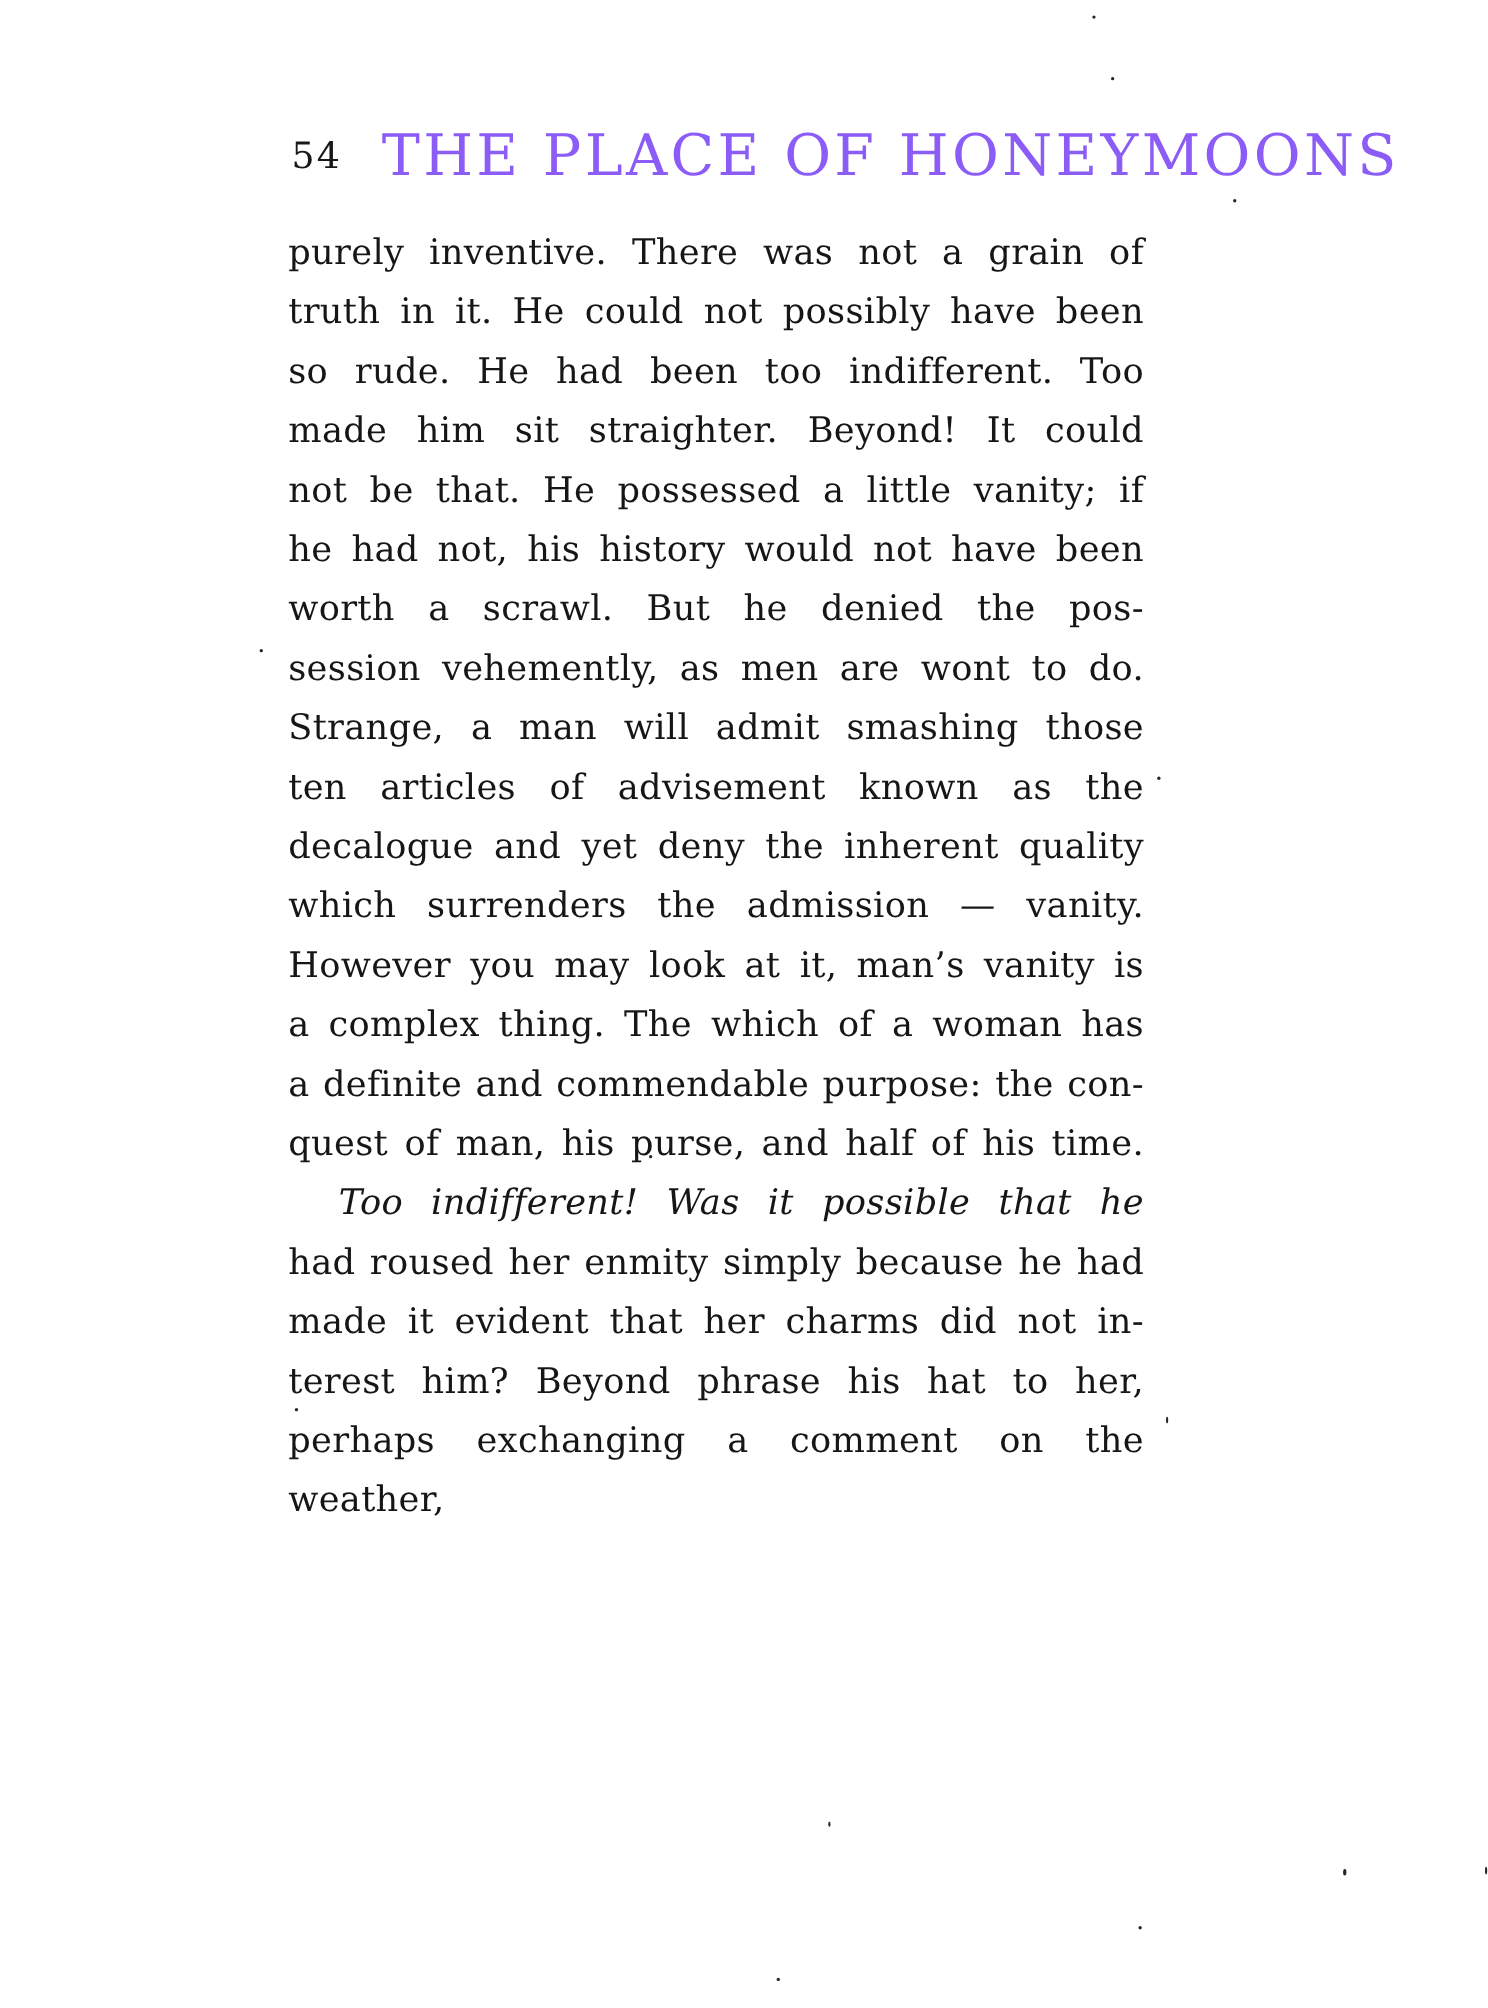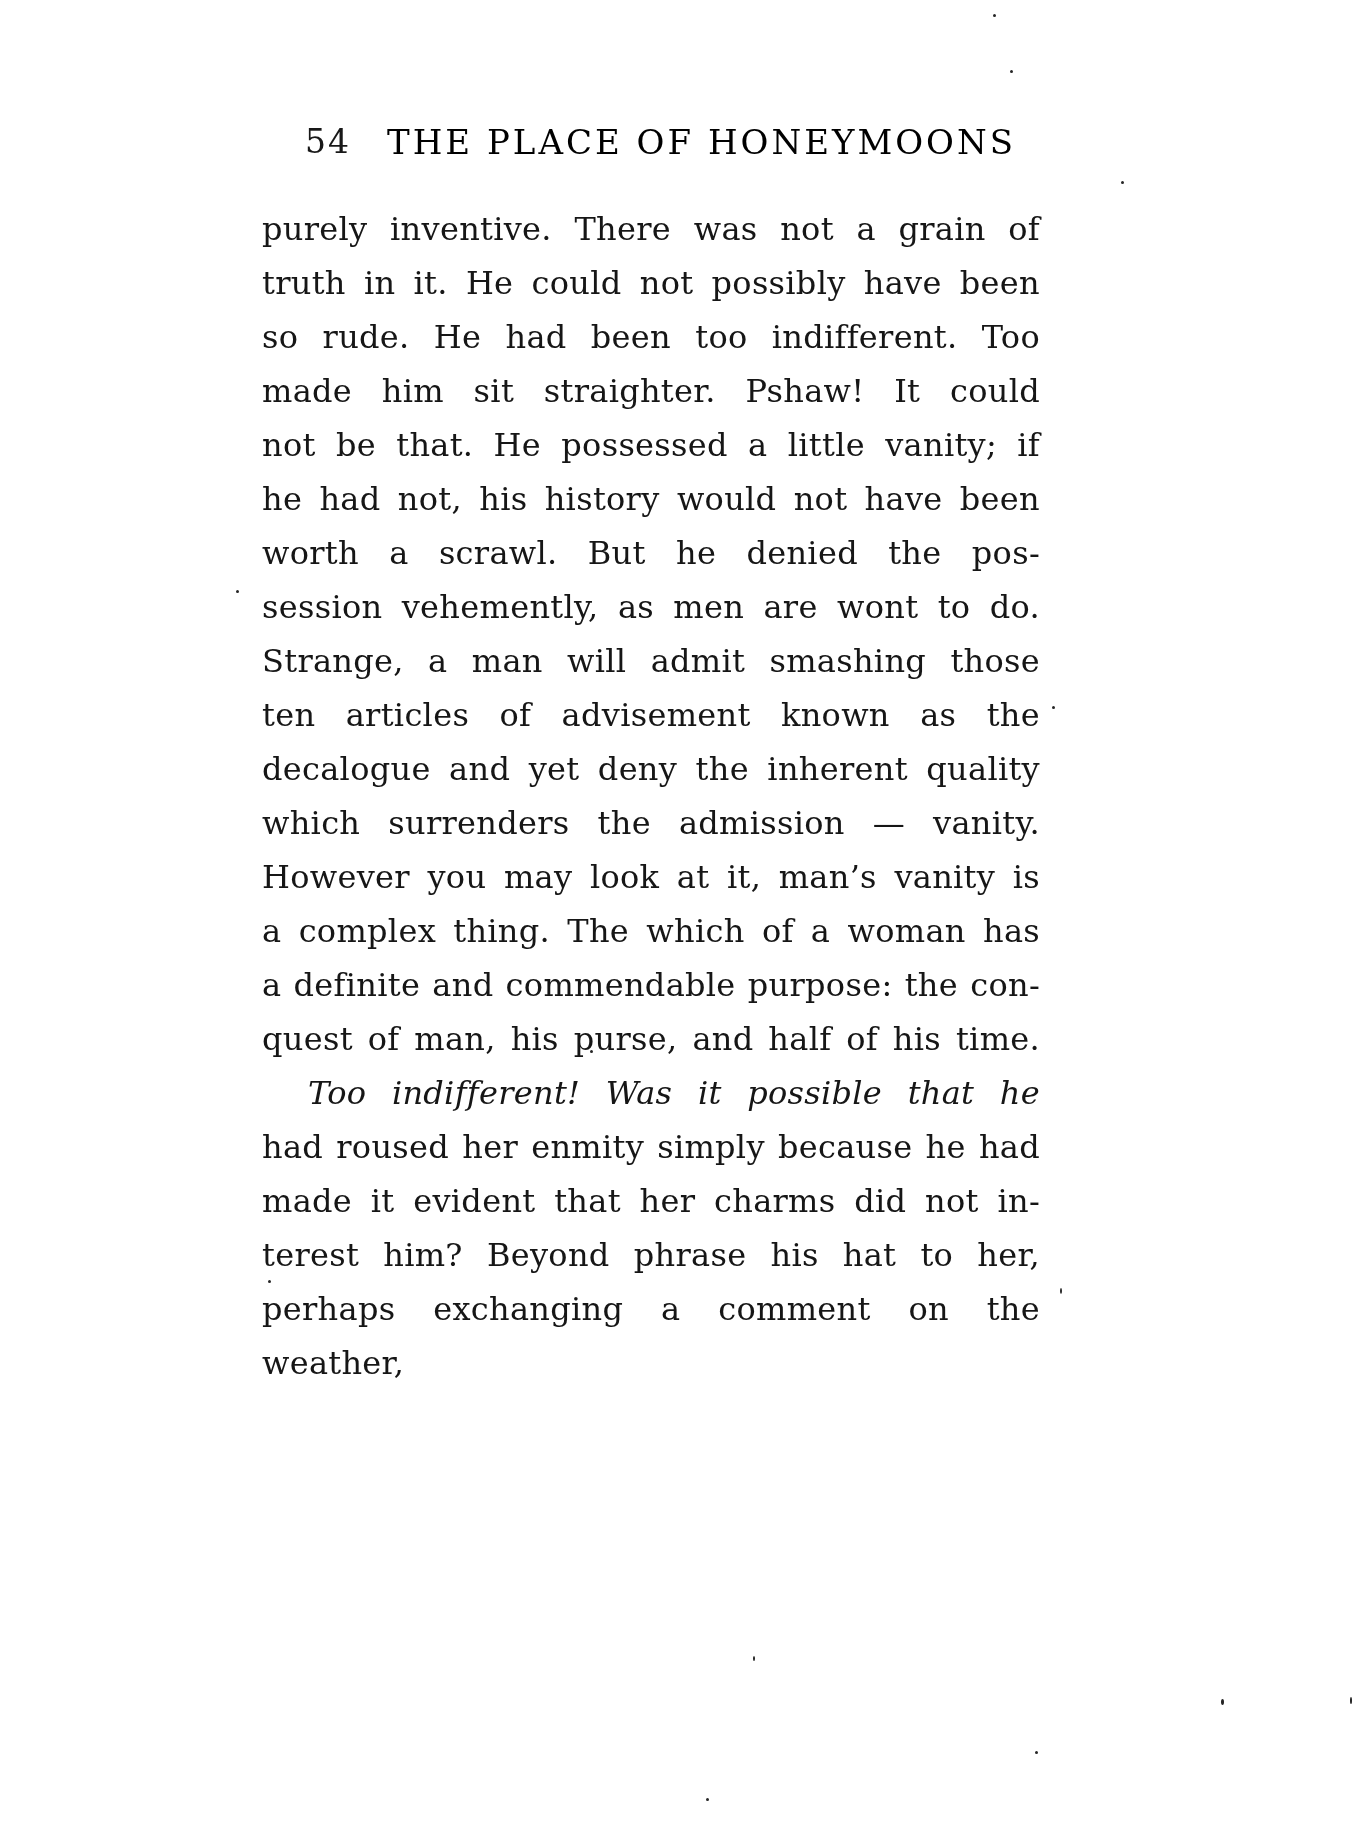--- a/index.html
+++ b/index.html
@@ -20,34 +20,33 @@
     font-family: "DejaVu Serif", "Liberation Serif", serif;
   }
   .header {
     position: absolute;
     top: 123px;
     left: 265px;
     width: 780px;
     display: flex;
     align-items: flex-start;
     white-space: nowrap;
-    margin-left: 40px;
   }
   .page-number {
     font-size: 33px;
     line-height: 38px;
     letter-spacing: 2px;
     color: #181818;
   }
   .running-title {
-    font-size: 34px;
+    font-size: 52px;
     line-height: 38px;
     letter-spacing: 3px;
     margin-left: 36px;
-    color: #000000;
+    color: #8b5cf6;
   }
   .body-text {
     position: absolute;
     top: 190px;
     left: 262px;
     width: 778px;
     margin-top: 12px;
   }
   .line {
     font-size: 32px;
@@ -75,21 +74,21 @@
 <div class="page">
   <div class="header">
     <span class="page-number">54</span>
     <span class="running-title">THE PLACE OF HONEYMOONS</span>
   </div>
 
   <div class="body-text">
       <div class="line">purely inventive. There was not a grain of</div>
       <div class="line">truth in it. He could not possibly have been</div>
       <div class="line">so rude. He had been too indifferent. Too</div>
-      <div class="line">made him sit straighter. Pshaw! It could</div>
+      <div class="line">made him sit straighter. Beyond! It could</div>
       <div class="line">not be that. He possessed a little vanity; if</div>
       <div class="line">he had not, his history would not have been</div>
       <div class="line">worth a scrawl. But he denied the pos-</div>
       <div class="line">session vehemently, as men are wont to do.</div>
       <div class="line">Strange, a man will admit smashing those</div>
       <div class="line">ten articles of advisement known as the</div>
       <div class="line">decalogue and yet deny the inherent quality</div>
       <div class="line">which surrenders the admission — vanity.</div>
       <div class="line">However you may look at it, man’s vanity is</div>
       <div class="line">a complex thing. The which of a woman has</div>

